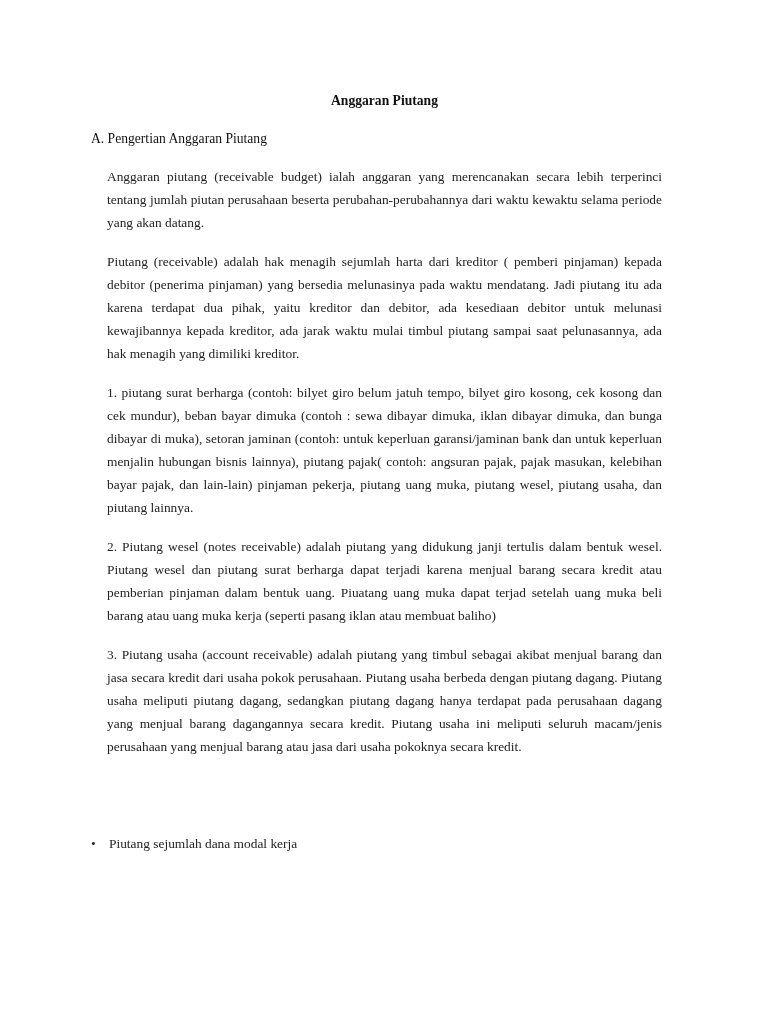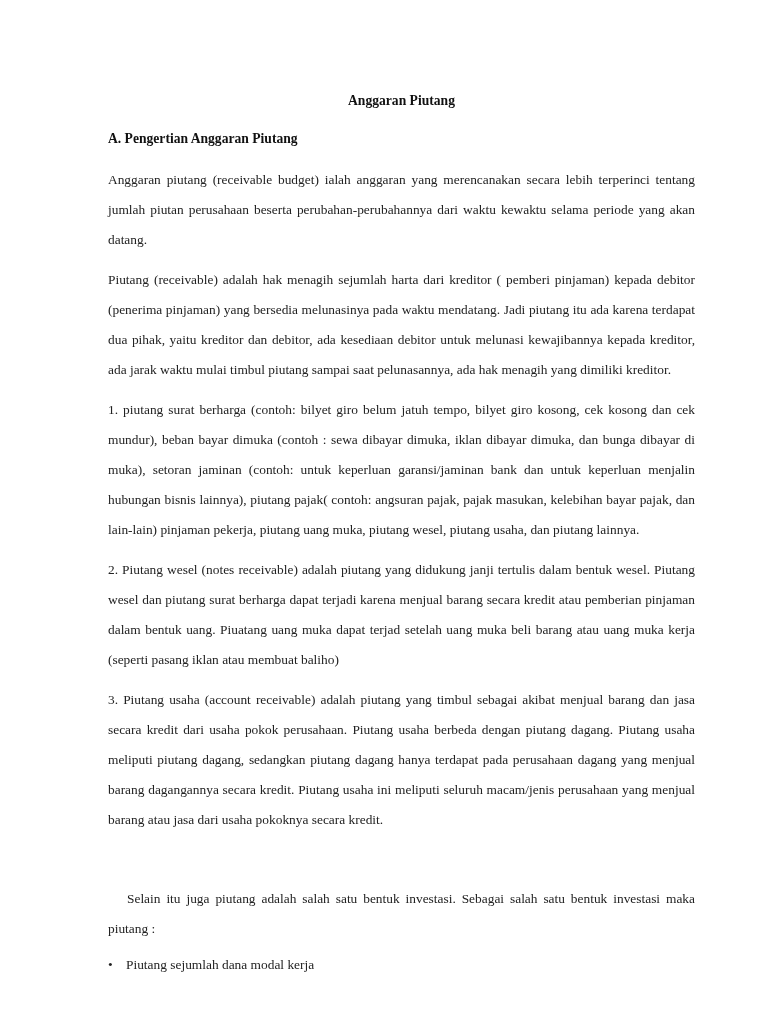--- a/index.html
+++ b/index.html
@@ -1,31 +1,31 @@
 <!DOCTYPE html>
 <html><head>
   <meta charset="utf-8">
   <style>
     html, body { margin: 0; padding: 0; background: #ffffff; }
     body { width: 768px; height: 1024px; position: relative; overflow: hidden; }
     .page {
-      position: absolute; left: 108px; top: 91px; width: 587px;
+      position: absolute; left: 91px; top: 91px; width: 587px;
       font-family: "Liberation Serif", "DejaVu Serif", serif;
       font-size: 13.4px; color: #222222;
     }
     .title {
       text-align: center; font-weight: bold; font-size: 13.6px;
       margin: 0; line-height: 20px; color: #111;
     }
     .heading {
-      font-weight: bold; font-size: 13.6px; margin: 18px 0 0 0;
+      font-weight: normal; font-size: 13.6px; margin: 18px 0 0 0;
       line-height: 20px; color: #111;
     }
     p {
-      margin: 0; line-height: 30px; text-align: justify;
+      margin: 16px; line-height: 23px; text-align: justify;
     }
     .p1 { margin-top: 16px; }
     .gap { margin-top: 10px; }
     .indent { text-indent: 19px; }
     .spacer { height: 49px; }
     .bullet-list { list-style: none; margin: 8px 0 0 0; padding: 0; }
     .bullet-list li { position: relative; padding-left: 18px; line-height: 25px; }
     .bullet-list li .bullet { position: absolute; left: 0; top: 0; }
   </style>
 </head>
@@ -36,21 +36,20 @@
   <h2 class="heading">A. Pengertian Anggaran Piutang</h2>
 
   <p class="p1">Anggaran piutang (receivable budget) ialah anggaran yang merencanakan secara lebih terperinci tentang jumlah piutan perusahaan beserta perubahan-perubahannya dari waktu kewaktu selama periode yang akan datang.</p>
   <p class="gap">Piutang (receivable) adalah hak menagih sejumlah harta dari kreditor ( pemberi pinjaman) kepada debitor (penerima pinjaman) yang bersedia melunasinya pada waktu mendatang. Jadi piutang itu ada karena terdapat dua pihak, yaitu kreditor dan debitor, ada kesediaan debitor untuk melunasi kewajibannya kepada kreditor, ada jarak waktu mulai timbul piutang sampai saat pelunasannya, ada hak menagih yang dimiliki kreditor.</p>
   <p class="gap">1. piutang surat berharga (contoh: bilyet giro belum jatuh tempo, bilyet giro kosong, cek kosong dan cek mundur),  beban bayar dimuka (contoh : sewa dibayar dimuka, iklan dibayar dimuka, dan bunga dibayar di muka), setoran jaminan (contoh: untuk keperluan garansi/jaminan bank dan untuk keperluan menjalin hubungan bisnis lainnya), piutang pajak( contoh: angsuran pajak, pajak masukan, kelebihan bayar pajak, dan lain-lain) pinjaman pekerja, piutang uang muka, piutang wesel, piutang usaha, dan piutang lainnya.</p>
   <p class="gap">2. Piutang wesel (notes receivable) adalah piutang yang  didukung janji tertulis dalam bentuk wesel. Piutang wesel dan piutang surat berharga dapat terjadi karena menjual barang secara kredit atau pemberian pinjaman dalam bentuk uang. Piuatang uang muka dapat terjad setelah uang muka beli barang atau uang muka kerja (seperti pasang iklan atau membuat baliho)</p>
   <p class="gap">3. Piutang usaha (account receivable) adalah piutang yang timbul sebagai akibat menjual barang dan jasa secara kredit dari usaha pokok perusahaan. Piutang usaha berbeda dengan piutang dagang. Piutang usaha meliputi piutang dagang, sedangkan piutang dagang hanya terdapat pada perusahaan dagang yang menjual barang dagangannya secara kredit. Piutang usaha ini meliputi seluruh macam/jenis perusahaan yang menjual barang atau jasa dari usaha pokoknya secara kredit.</p>
 
   <div class="spacer"></div>
 
-  <p class="indent">Selain itu juga piutang adalah salah satu bentuk investasi. Sebagai salah satu bentuk investasi maka piutang :</p>
 
   <ul class="bullet-list">
     <li>
       <span class="bullet">•</span>
       <span>Piutang sejumlah dana modal kerja</span>
     </li>
   </ul>
 </div>
 
 </body></html>

